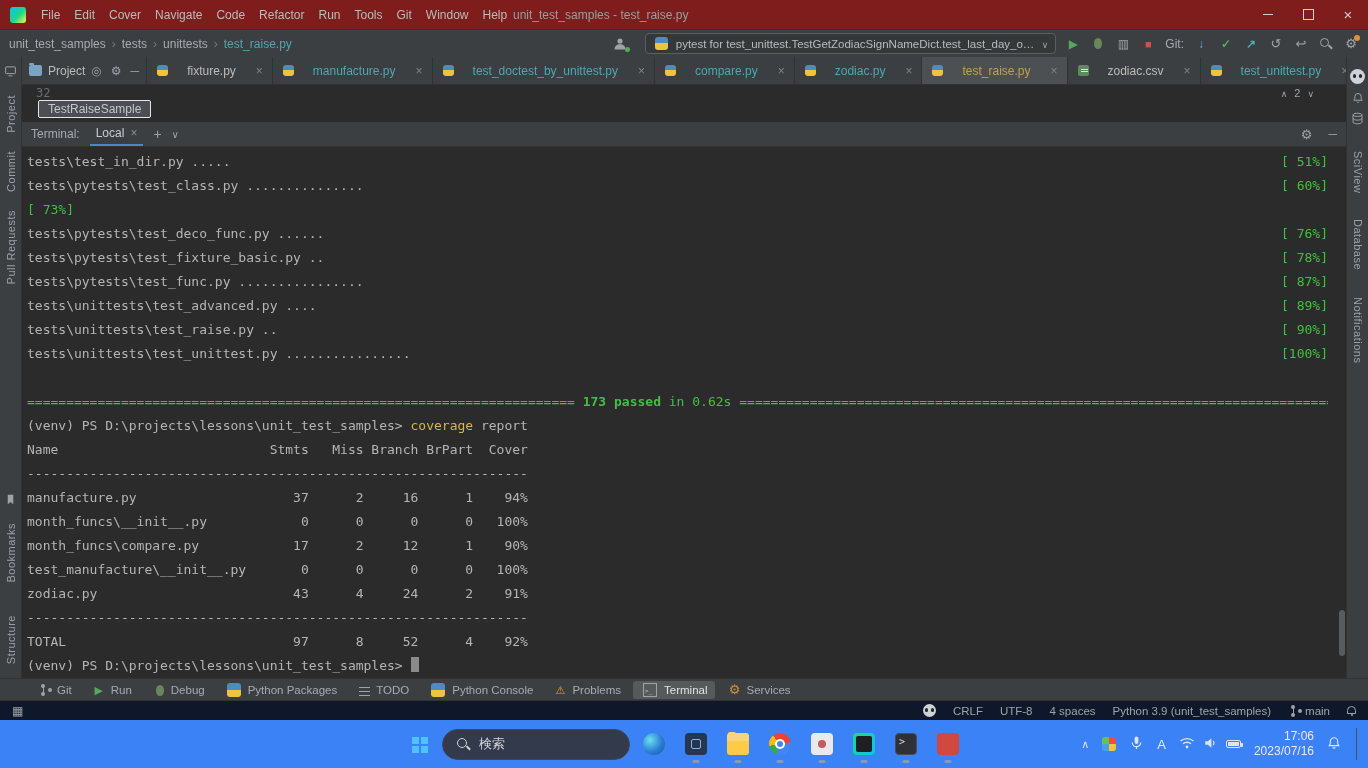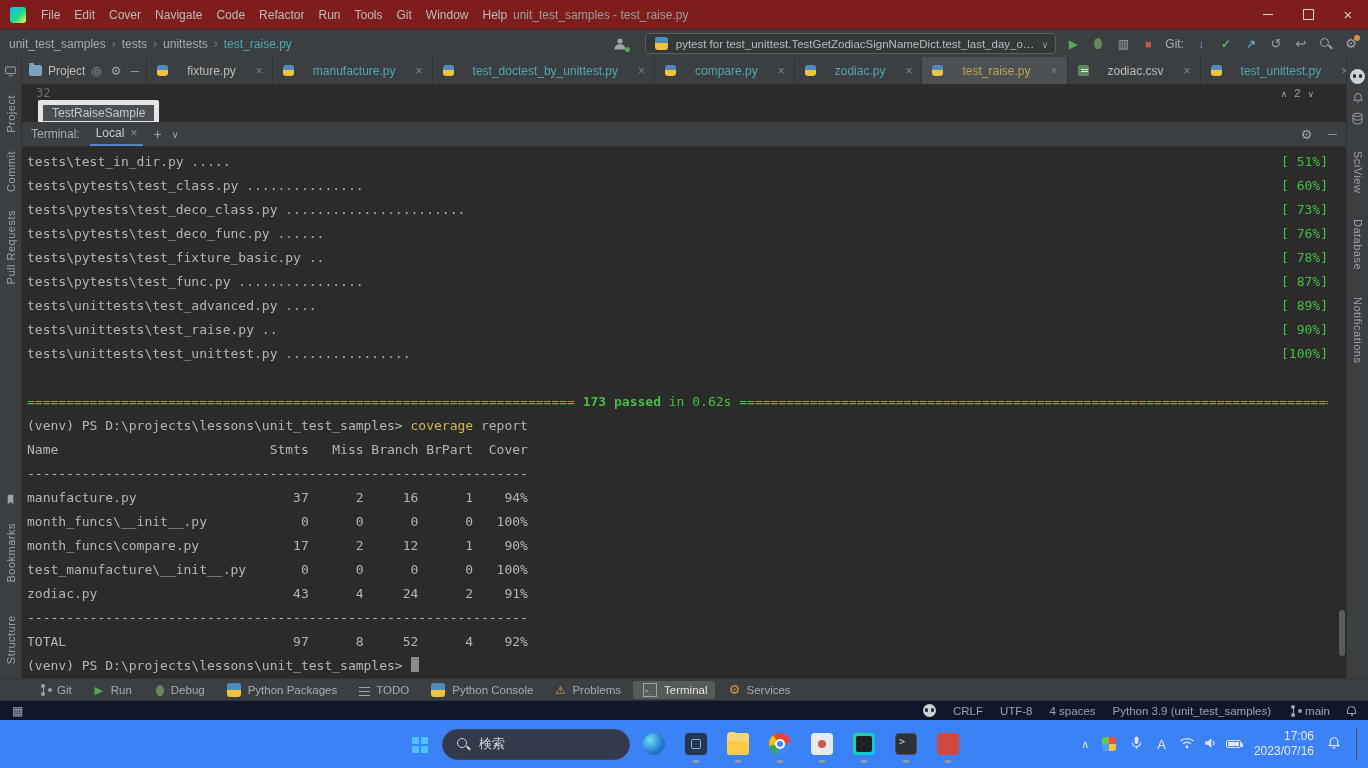--- a/index.html
+++ b/index.html
@@ -89,21 +89,21 @@
 
 
 .estrip{position:absolute;top:85px;left:22px;right:22px;height:37px;background:#2b2b2b;display:flex}
 .ptree{width:193px;background:#3c3f41;padding-top:1px;border-right:1px solid #323232}
 .trow{display:flex;align-items:center;gap:5px;height:18px;color:#adb1b6}
 .t1{padding-left:22px}
 .t2{padding-left:40px}
 .tchev::before{content:"›";color:#8c8f92}
 .ed{flex:1;position:relative}
 .gutter{position:absolute;left:14px;top:1px;color:#6b6e71;font-family:"DejaVu Sans Mono",monospace}
-.hint{position:absolute;left:16px;top:15px;background:#4b4e52;border:5px solid #e5e5e5;border-radius:2px;color:#c3c7cc;padding:1px 9px}
+.hint{position:absolute;left:16px;top:15px;background:#4b4e52;border:1px solid #e5e5e5;border-radius:2px;color:#c3c7cc;padding:1px 9px}
 .probs{position:absolute;right:32px;top:2px;display:flex;gap:7px;color:#9fa3a8;font-size:11px;align-items:center}
 .pchev.up::before{content:"∧";font-size:9px}
 .pchev.down::before{content:"∨";font-size:9px}
 
 
 .thead{position:absolute;top:122px;left:22px;right:22px;height:25px;background:#3c3f41;border-bottom:1px solid #323232;display:flex;align-items:center;gap:10px;padding:0 9px}
 .th-label{color:#a7abb0}
 .th-tab{display:flex;align-items:center;gap:6px;height:100%;padding:0 6px;border-bottom:2px solid #4a88c7;color:#c8ccd1}
 .th-x::before{content:"×";color:#8c8f92}
 .th-plus::before{content:"+";font-size:14px;color:#9fa3a8}
@@ -392,21 +392,20 @@
   <div class="term">
     <div class="row">
         <span>tests\test_in_dir.py .....</span>
         <span class="green">[ 51%]</span>
       </div>
       <div class="row">
         <span>tests\pytests\test_class.py ...............</span>
         <span class="green">[ 60%]</span>
       </div>
       <div class="row">
-        <span>tests\pytests\test_deco_class.py .......................</span>
         <span class="green">[ 73%]</span>
       </div>
       <div class="row">
         <span>tests\pytests\test_deco_func.py ......</span>
         <span class="green">[ 76%]</span>
       </div>
       <div class="row">
         <span>tests\pytests\test_fixture_basic.py ..</span>
         <span class="green">[ 78%]</span>
       </div>

